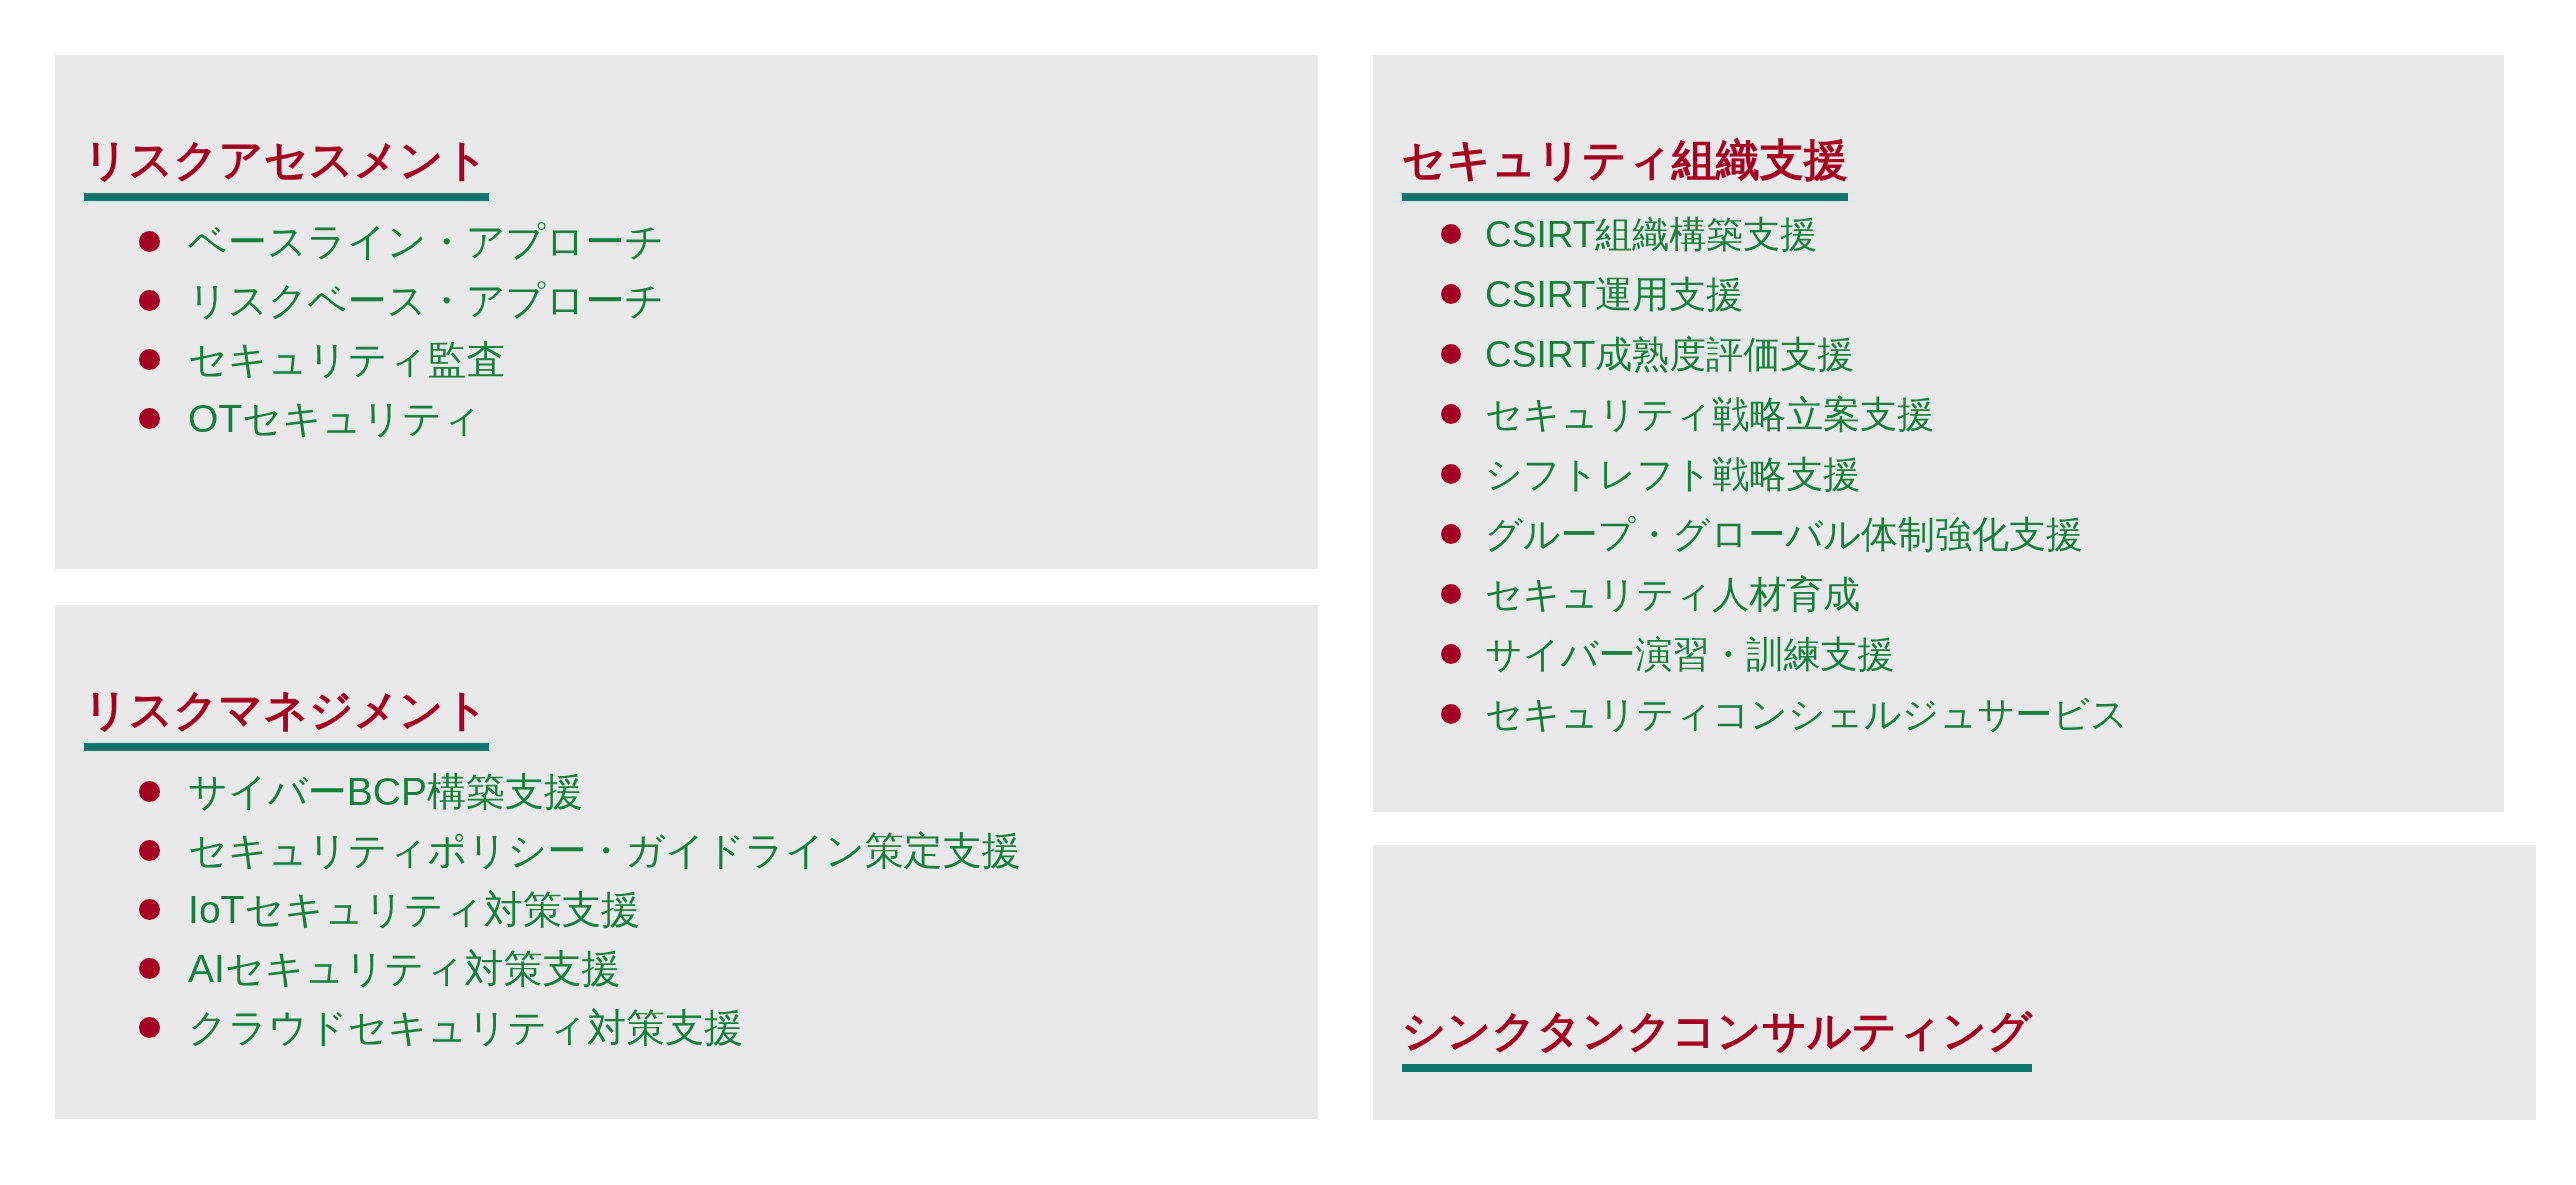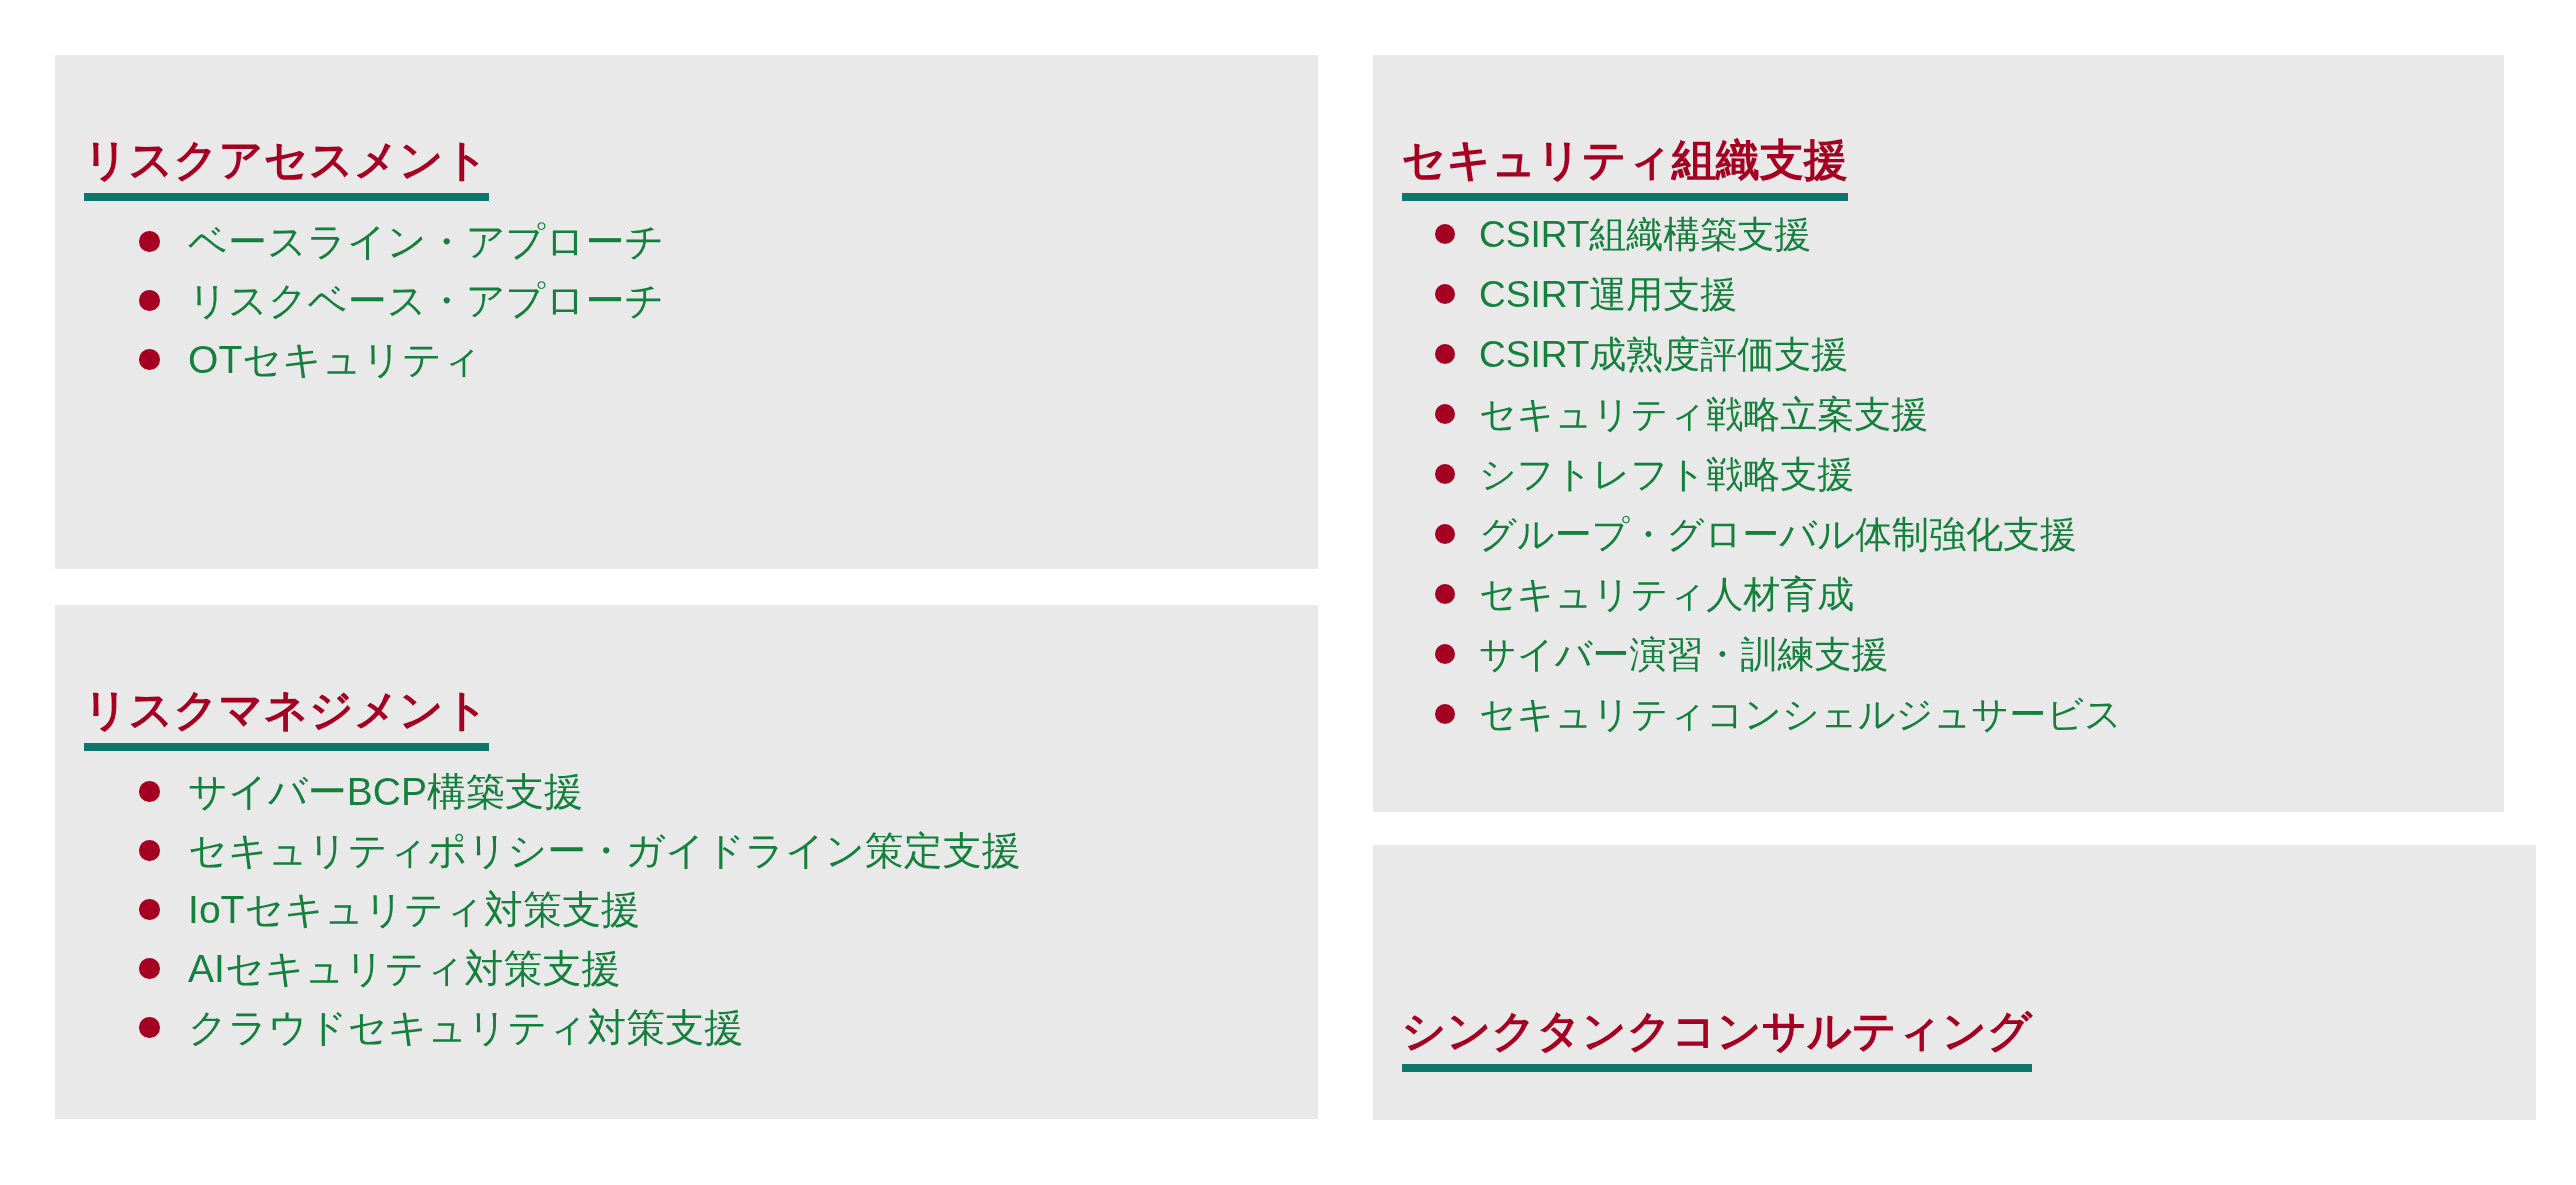--- a/index.html
+++ b/index.html
@@ -59,21 +59,21 @@
 
   
   .bullet-list {
     position: absolute;
     list-style: none;
     margin: 0;
     padding: 0;
   }
   #panel-risk-assessment .bullet-list { left: 84px; top: 157px; }
   #panel-risk-management .bullet-list { left: 84px; top: 157px; }
-  #panel-security-org   .bullet-list  { left: 62px;  top: 149px; text-align: right; }
+  #panel-security-org   .bullet-list  { left: 68px;  top: 149px; text-align: right; }
 
   .bullet-item {
     display: flex;
     align-items: center;
     height: 59px;
     white-space: nowrap;
   }
   #panel-security-org .bullet-item { height: 60px; }
 
   .bullet-dot {
@@ -109,20 +109,24 @@
       <li class="bullet-item">
         <span class="bullet-dot"></span>
         <span class="bullet-text">ベースライン・アプローチ</span>
       </li>
       <li class="bullet-item">
         <span class="bullet-dot"></span>
         <span class="bullet-text">リスクベース・アプローチ</span>
       </li>
       <li class="bullet-item">
         <span class="bullet-dot"></span>
+        <span class="bullet-text">セキュリティ監査</span>
+      </li>
+      <li class="bullet-item">
+        <span class="bullet-dot"></span>
         <span class="bullet-text">OTセキュリティ</span>
       </li>
     </ul>
   </section>
 
   <section class="panel" id="panel-risk-management">
     <h2 class="panel-heading">リスクマネジメント</h2>
     <ul class="bullet-list">
       <li class="bullet-item">
         <span class="bullet-dot"></span>

